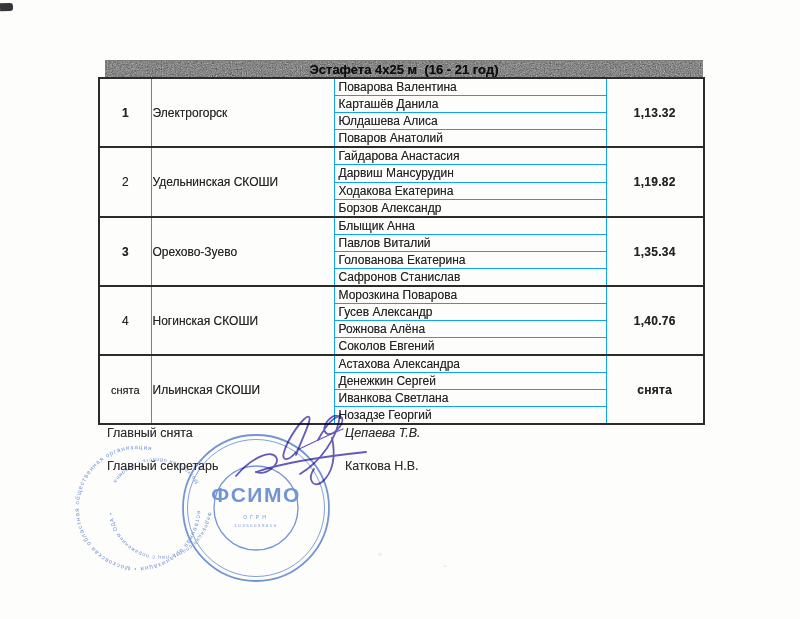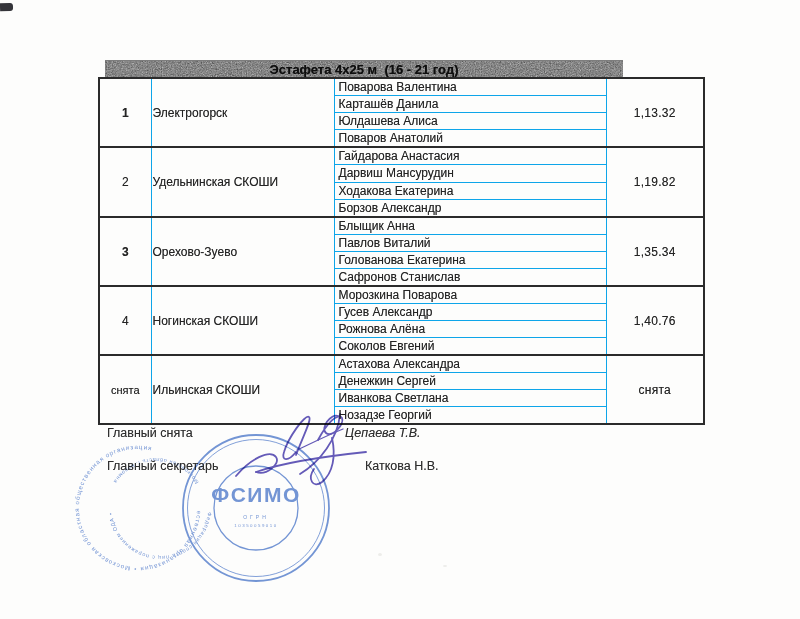--- a/index.html
+++ b/index.html
@@ -7,21 +7,21 @@
     position:relative;width:800px;height:619px;overflow:hidden;
     background:#fdfdfc;
     font-family:"Liberation Sans", sans-serif;
     color:#222;
   }
   
   .corner-mark{position:absolute;left:0;top:3px;width:13px;height:8px;background:#35353a;border-radius:0 3px 3px 0;transform:rotate(-2deg);}
   .speck{position:absolute;border-radius:50%;background:#ededea;}
 
   
-  .title-bar{position:absolute;left:105px;top:60px;width:518px;height:17px;border-top:1px solid #7d7d7d;border-bottom:1px solid #6f6f6f;overflow:hidden;}
+  .title-bar{position:absolute;left:105px;top:60px;width:598px;height:17px;border-top:1px solid #7d7d7d;border-bottom:1px solid #6f6f6f;overflow:hidden;}
   .title-bar svg{position:absolute;left:0;top:0;}
   .title-text{
     position:absolute;left:0;top:0;width:100%;height:100%;
     display:flex;align-items:center;justify-content:center;
     font-size:13px;font-weight:bold;color:#0f0f0f;white-space:pre;
     text-shadow:0 0 .4px rgba(0,0,0,.6);
   }
 
   
   table.results{
@@ -33,30 +33,30 @@
     border:1px solid #0ea5e9;overflow:hidden;
     font-size:12px;color:#242424;
     text-shadow:0 0 .4px rgba(0,0,0,.45);
   }
   tr.block-start td{border-top:2px solid #2b2b2b;}
   td.place{text-align:center;font-size:12.5px;border-right:1.5px solid #3d3d3d;}
   td.place.bold{font-weight:bold;}
   td.place.small{font-size:11px;}
   td.team{font-size:12.5px;border-right:1.5px solid #3d3d3d;}
   td.name{padding-left:4px;border-left:1.5px solid #3d3d3d;margin-top:28px;}
-  td.time{text-align:center;font-weight:normal;font-size:12.5px;letter-spacing:.3px;border-left:1.5px solid #3d3d3d;}
+  td.time{text-align:center;font-weight:bold;font-size:12.5px;letter-spacing:.3px;border-left:1.5px solid #3d3d3d;}
   tr.r-b1{height:15.5px;} tr.r-b2{height:17.5px;} tr.r-b3{height:17px;}
   tr.r-b4{height:16px;}  tr.r-b5{height:17px;}
 
   
   .sig-text{position:absolute;font-size:12.5px;color:#2e2e2e;text-shadow:0 0 .4px rgba(0,0,0,.4);}
   .judge-label{left:107px;top:426px;}
   .judge-name{left:345px;top:426px;font-style:italic;}
   .secretary-label{left:107px;top:459px;}
-  .secretary-name{left:345px;top:459px;margin-left:20px;}
+  .secretary-name{left:345px;top:459px;}
 
   .stamp-svg{position:absolute;left:0;top:0;mix-blend-mode:multiply;pointer-events:none;}
   .signatures-svg{position:absolute;left:0;top:0;mix-blend-mode:multiply;pointer-events:none;}
 </style>
 </head>
 <body>
 
 <div class="page">
 
   <div class="corner-mark"></div>

